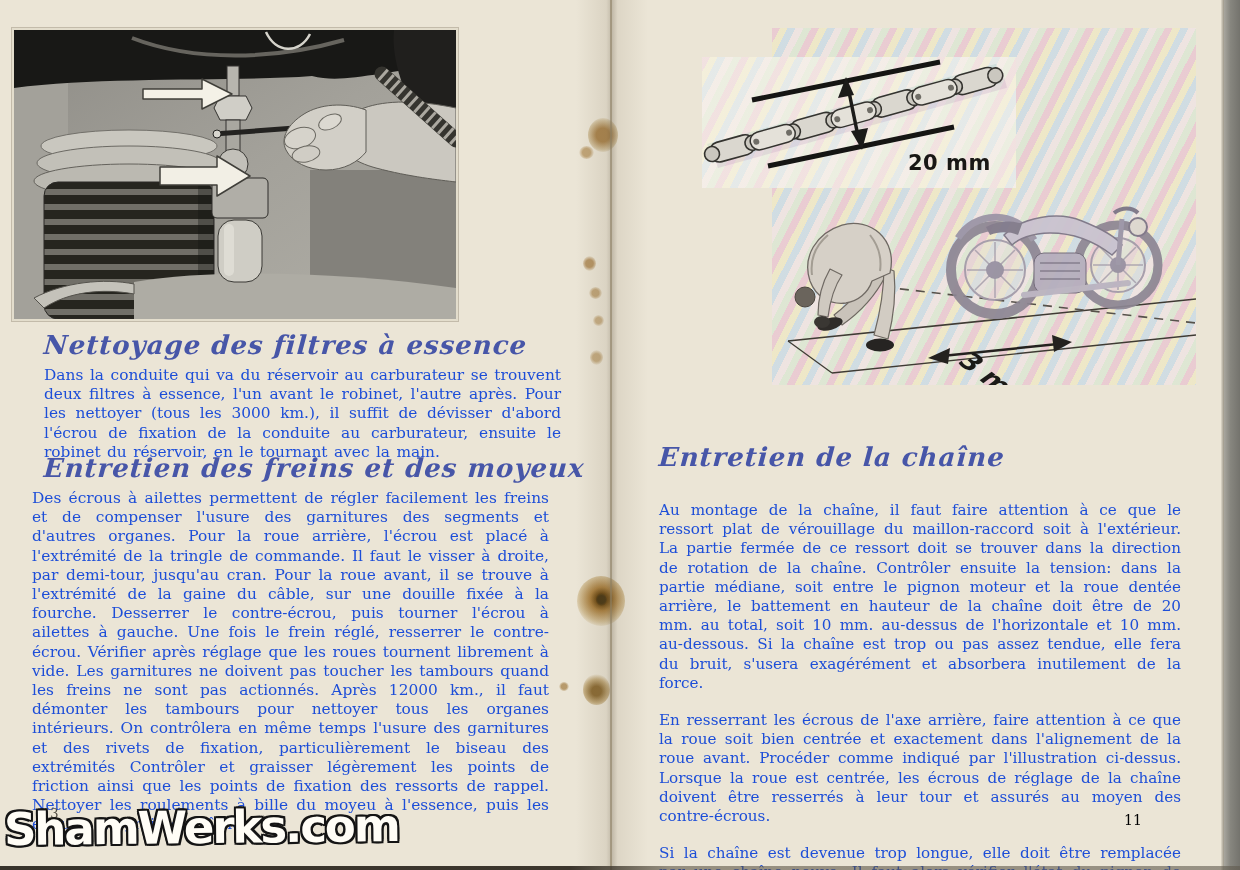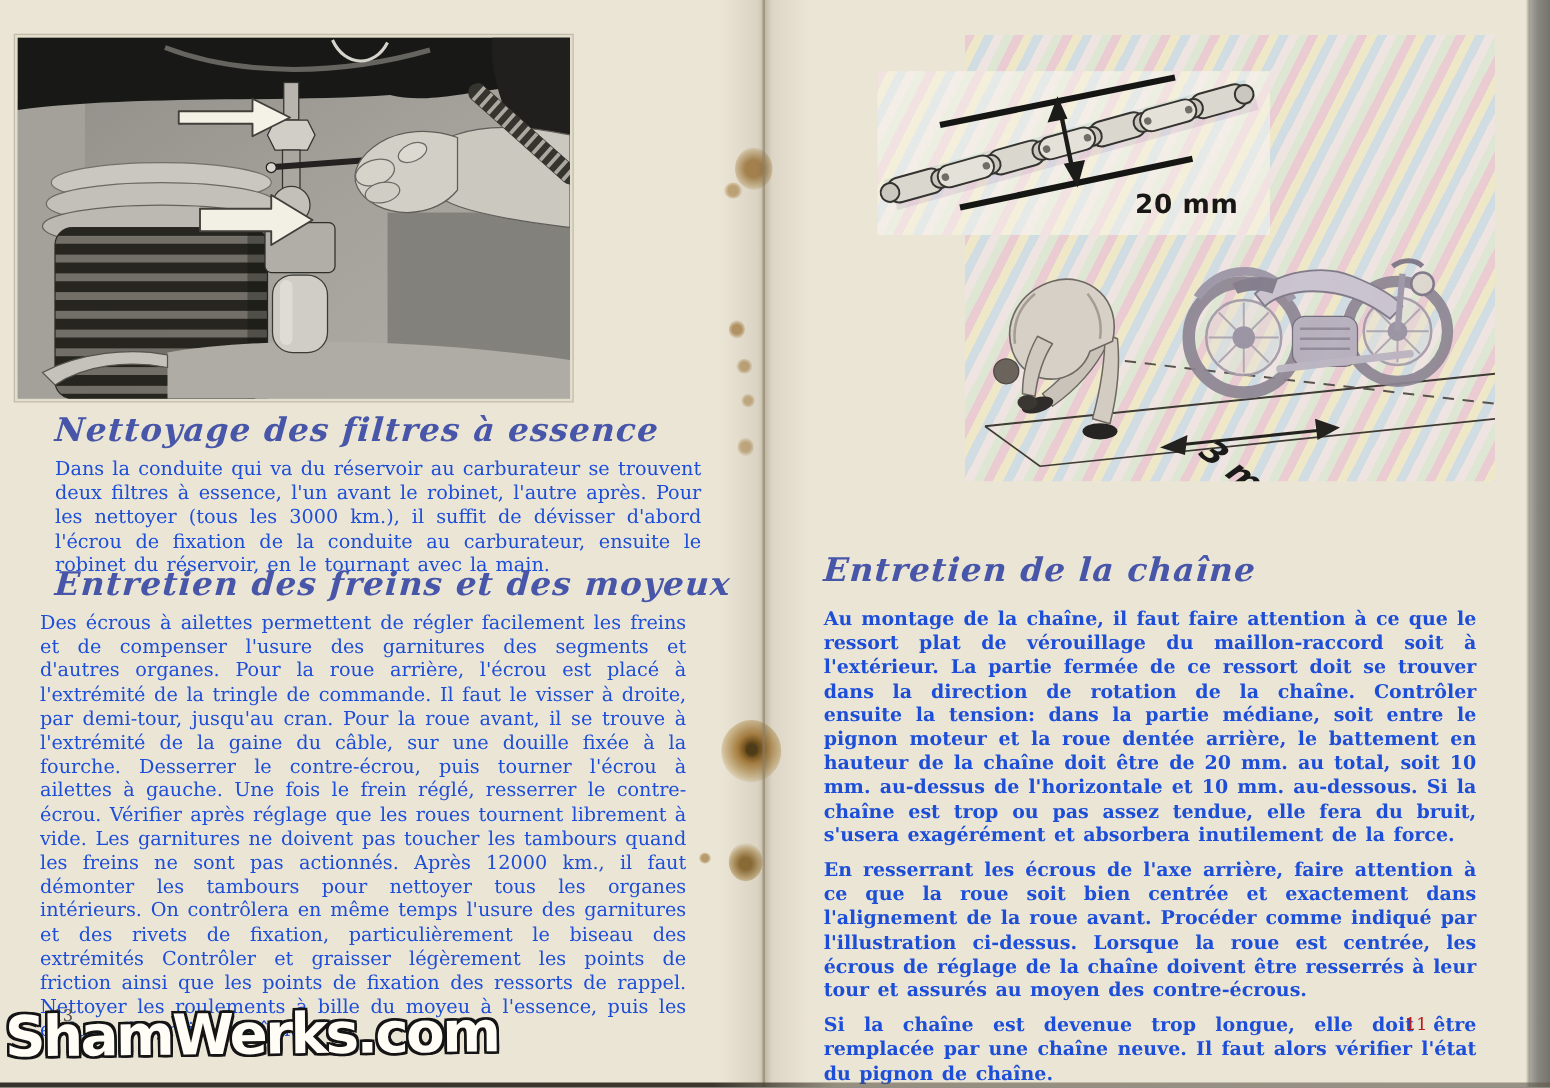--- a/index.html
+++ b/index.html
@@ -26,28 +26,28 @@
     box-shadow:0 0 0 2px #e3ddcc,0 0 0 3px rgba(120,110,88,.35);}
   .heading{
     position:absolute;font-style:italic;font-weight:bold;
     color:#4756a8;font-size:26px;letter-spacing:1px;line-height:32px;
     transform:skewX(-4deg);
   }
   .bodytext{
     position:absolute;text-align:justify;color:#1d4ed8;
     font-size:15.4px;line-height:19.2px;word-spacing:1.5px;
   }
-  .bodytext p{margin:3px 0 9px 0;font-weight:bold;}
+  .bodytext p{margin:18px 0 9px 0;}
   #h-left-1{left:44px;top:329px;}
   #p-left-1{left:44px;top:366px;width:517px;}
   #h-left-2{left:44px;top:452px;}
   #p-left-2{left:32px;top:489px;width:517px;}
   .pagenum{position:absolute;color:#504c43;font-size:14px;}
   #pagenum-10{left:42px;top:806px;font-size:13px;z-index:1;}
-  #pagenum-11{left:1124px;top:812px;color:#b91c1c;}
+  #pagenum-11{left:1124px;top:812px;color:#000000;}
   .watermark{
     position:absolute;left:4px;top:801px;z-index:5;
     font-family:"DejaVu Sans","Liberation Sans",sans-serif;
     font-weight:bold;font-size:45px;letter-spacing:-2px;
     color:#fffdf6;
     -webkit-text-stroke:2.4px #141414;paint-order:stroke fill;
     text-shadow:-2px -2px 0 #141414,2px -2px 0 #141414,-2px 2px 0 #141414,
       2px 2px 0 #141414,-2px 0 0 #141414,2px 0 0 #141414,0 -2px 0 #141414,0 2px 0 #141414;
     transform:rotate(-.6deg);
   }

